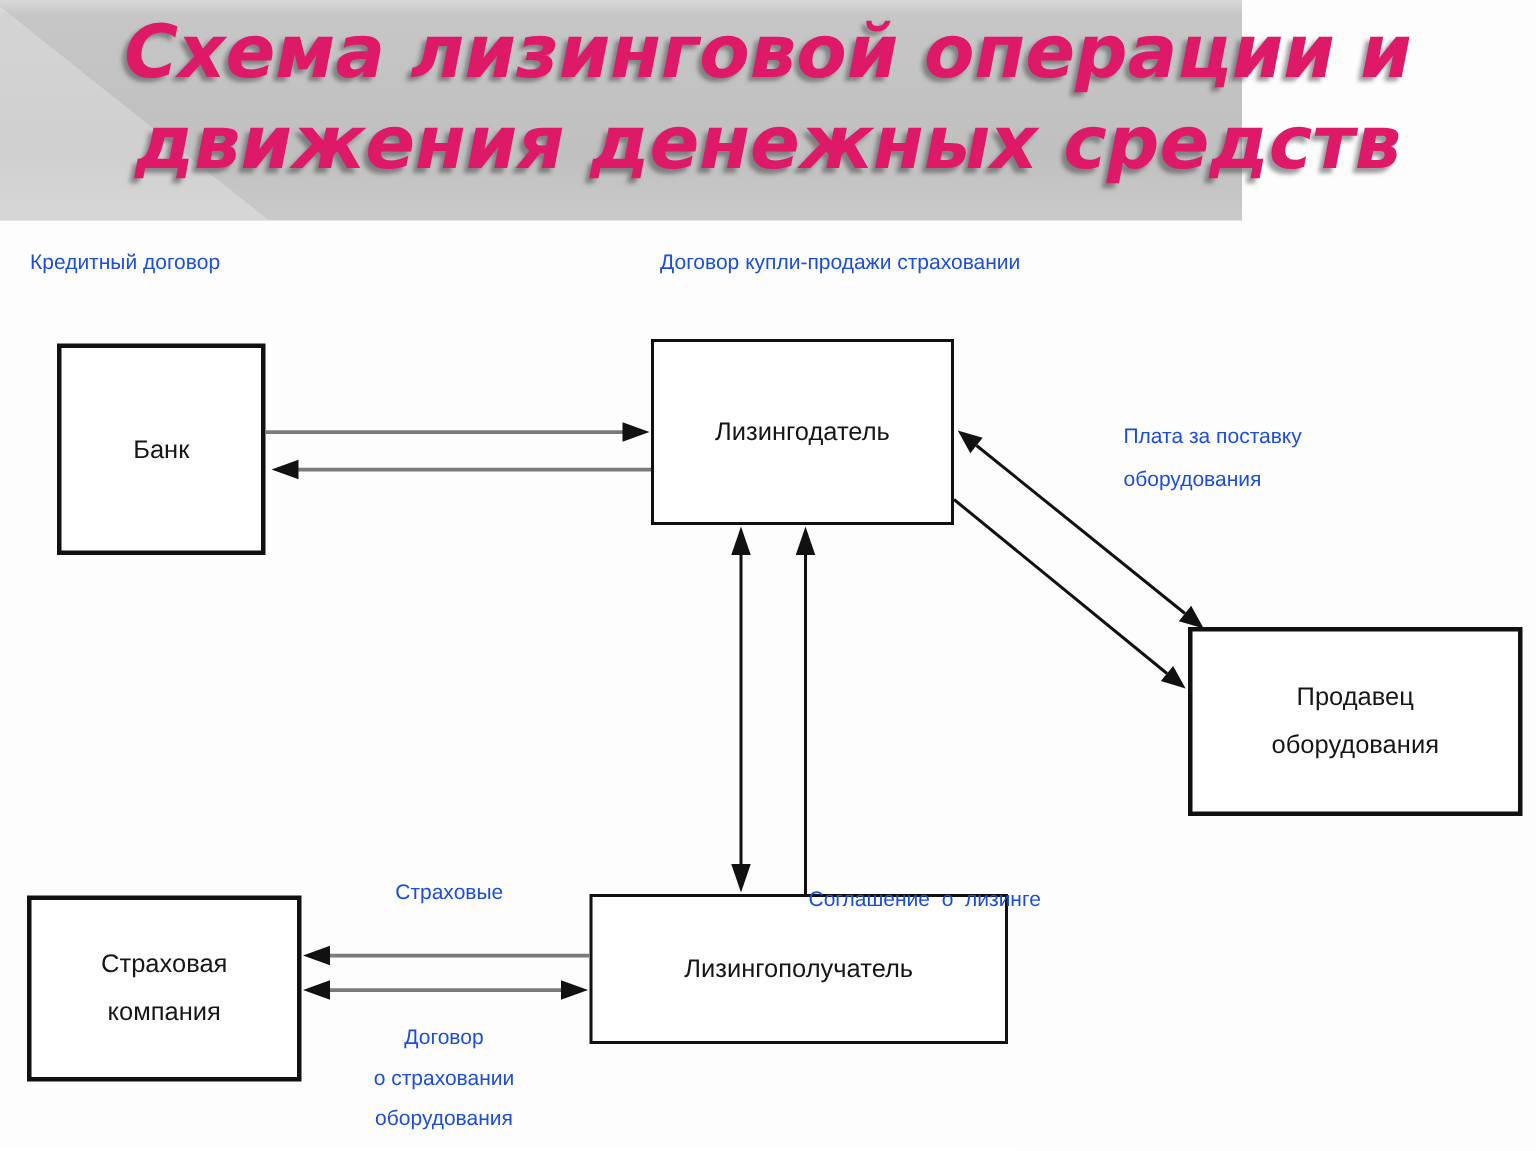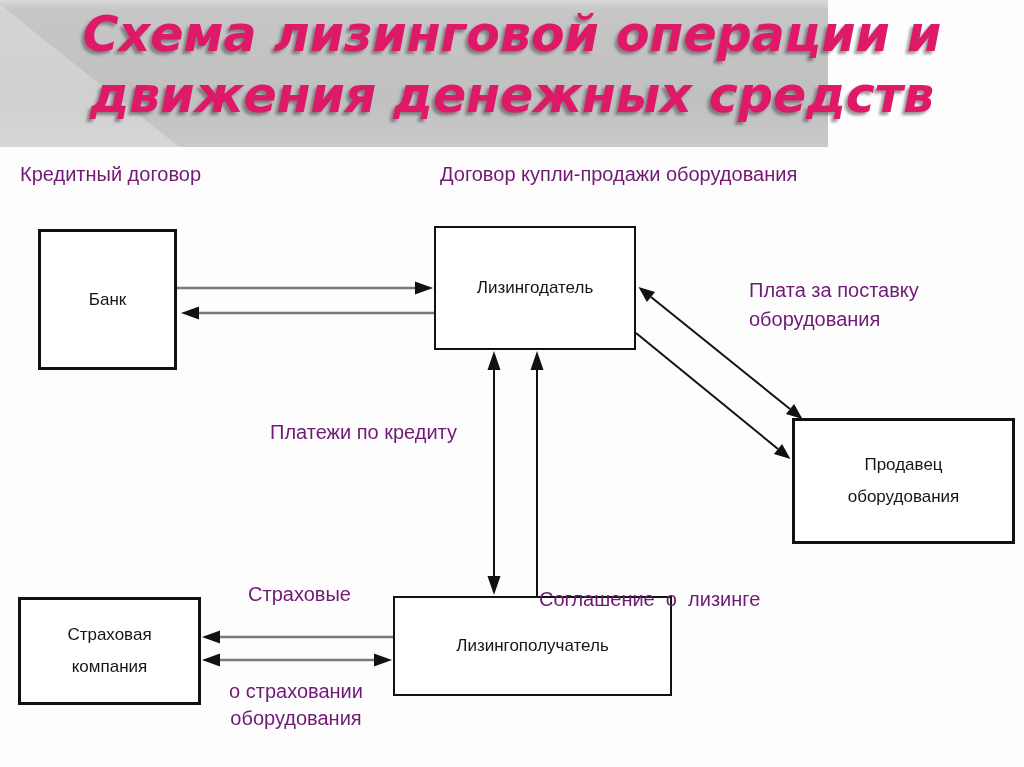--- a/index.html
+++ b/index.html
@@ -19,25 +19,25 @@
   .title span{display:block;}
 
   
   .node{position:absolute;background:#ffffff;border:2px solid #111;
         display:flex;flex-direction:column;align-items:center;justify-content:center;
         font-size:17px;line-height:32px;color:#161616;text-align:center;box-sizing:border-box;z-index:2;}
   .node span{display:block;}
   .node-bank   {left:38px; top:229px;width:139px;height:141px;border-width:3px;}
   .node-lessor {left:434px;top:226px;width:202px;height:124px;}
   .node-seller {left:792px;top:418px;width:223px;height:126px;border-width:3px;}
-  .node-insurer{left:18px; top:597px;width:183px;height:108px;border-width:3px;}
+  .node-insurer{left:18px; top:597px;width:183px;height:124px;border-width:3px;}
   .node-lessee {left:393px;top:596px;width:279px;height:100px;}
 
   
-  .lbl{position:absolute;font-size:20px;line-height:22px;color:#701a75;z-index:3;}
+  .lbl{position:absolute;font-size:14px;line-height:22px;color:#1d4ed8;z-index:3;}
   .lbl span{display:block;}
   .lbl-credit-contract  {left:20px; top:163px;}
   .lbl-purchase-contract{left:440px;top:163px;}
   .lbl-supply-payment   {left:749px;top:276px;line-height:29px;}
   .lbl-credit-payments  {left:270px;top:421px;}
   .lbl-rent-payments    {left:573px;top:446px;}
   .lbl-leasing-agreement{left:539px;top:544px;white-space:pre;}
   .lbl-insurance-payments{left:222px;top:580px;width:155px;text-align:center;line-height:29px;}
   .lbl-insurance-contract{left:212px;top:678px;width:168px;text-align:center;line-height:27px;}
 
@@ -80,42 +80,40 @@
 
   <div class="node node-lessee">
     <span>Лизингополучатель</span>
   </div>
 
   <div class="lbl lbl-credit-contract">
     <span>Кредитный договор</span>
   </div>
 
   <div class="lbl lbl-purchase-contract">
-    <span>Договор купли-продажи оборудования</span>
+    <span>Договор купли-продажи страховании</span>
   </div>
 
   <div class="lbl lbl-supply-payment">
     <span>Плата за поставку</span>
     <span>оборудования</span>
   </div>
 
-  <div class="lbl lbl-credit-payments">
-    <span>Платежи по кредиту</span>
-  </div>
 
 
   <div class="lbl lbl-leasing-agreement">
     <span>Соглашение  о  лизинге</span>
   </div>
 
   <div class="lbl lbl-insurance-payments">
     <span>Страховые</span>
   </div>
 
   <div class="lbl lbl-insurance-contract">
+    <span>Договор</span>
     <span>о страховании</span>
     <span>оборудования</span>
   </div>
 
   <svg class="arrows" viewBox="0 0 1024 767">
 
     <g>
       <line class="ln-gray" x1="177" y1="288" x2="419" y2="288"></line>
       <polygon class="hd" points="433,288 415,281.5 415,294.5"></polygon>
     </g>

